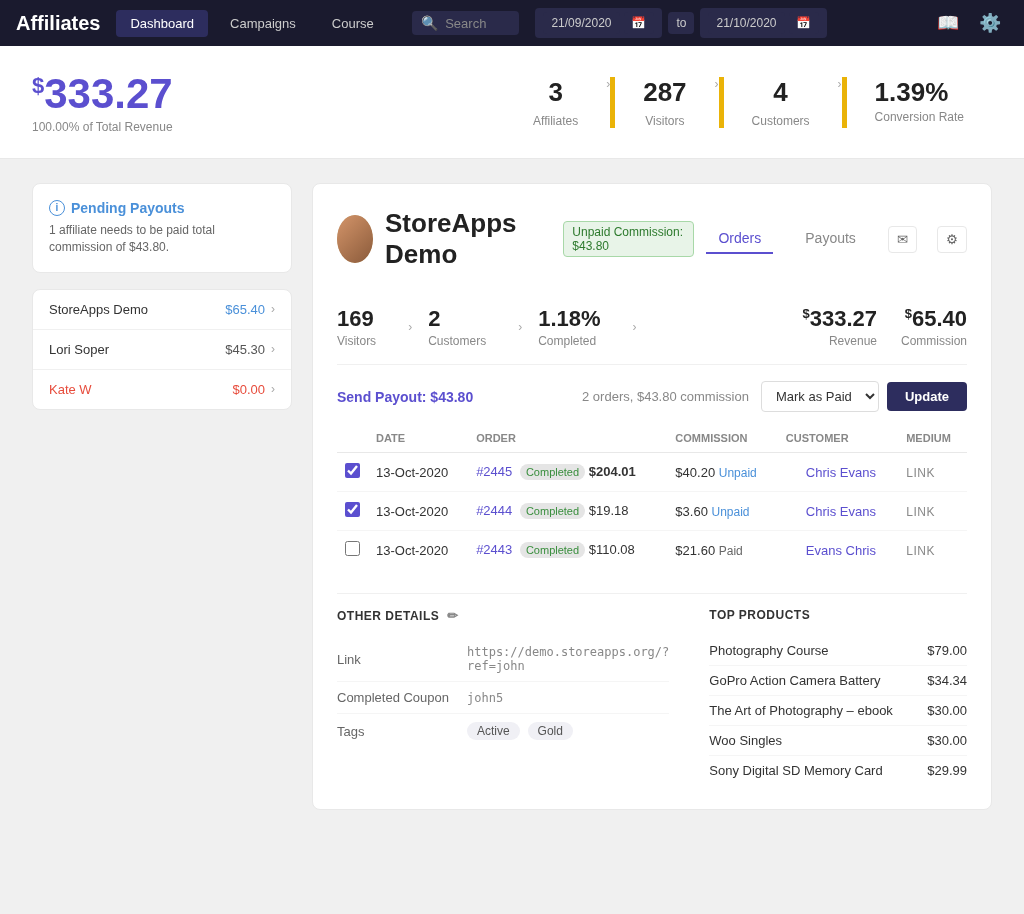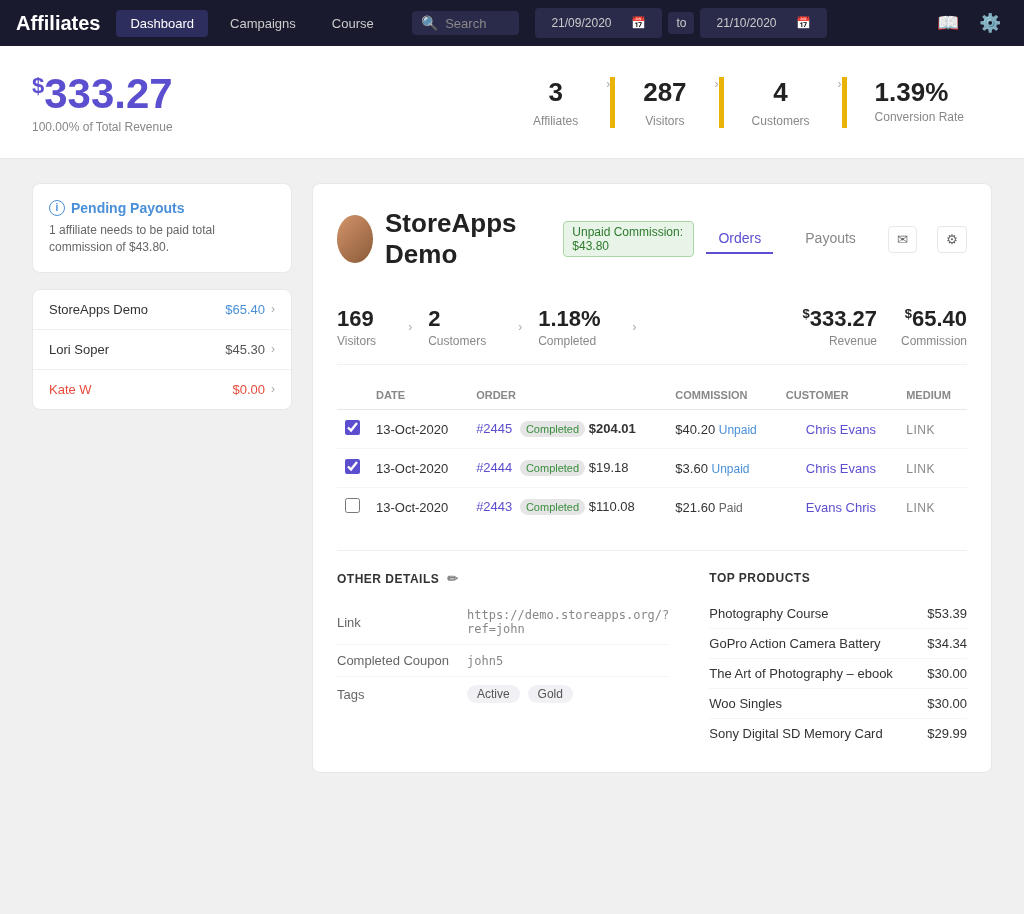--- a/index.html
+++ b/index.html
@@ -88,21 +88,21 @@
     .order-link { color: #5b4fcf; font-weight: 500; text-decoration: none; }
     .status-badge { display: inline-block; background: #e5e5e5; color: #388e3c; border-radius: 8px; padding: 2px 6px; font-size: 11px; margin-left: 4px; }
     .unpaid-tag { color: #4a90d9; font-size: 12px; }
     .paid-tag { color: #666; font-size: 12px; }
     .customer-link { color: #5b4fcf; font-size: 13px; margin-left: 20px; }
     .medium-tag { color: #888; font-size: 12px; font-weight: 500; letter-spacing: 0.5px; }
     .checkbox-cell { width: 24px; }
     input[type=checkbox] { width: 15px; height: 15px; accent-color: #5b4fcf; }
 
     
-    .details-section { display: flex; gap: 40px; margin-top: 24px; padding-top: 20px; border-top: 1px solid #f0f0f0; }
+    .details-section { display: flex; gap: 40px; margin-top: 24px; padding-top: 14px; border-top: 1px solid #f0f0f0; }
     .other-details { flex: 1; }
     .section-title { font-size: 12px; font-weight: 700; color: #333; text-transform: uppercase; letter-spacing: 0.5px; margin-bottom: 14px; display: flex; align-items: center; gap: 8px; }
     .detail-row { display: flex; align-items: center; padding: 8px 0; border-bottom: 1px solid #f5f5f5; }
     .detail-row:last-child { border-bottom: none; }
     .detail-label { font-size: 13px; color: #666; width: 130px; flex-shrink: 0; }
     .detail-value { font-size: 12px; color: #888; font-family: monospace; }
     .tag-badge { display: inline-block; background: #f0f0f5; color: #555; border-radius: 12px; padding: 2px 10px; font-size: 12px; margin-right: 4px; }
     .top-products { flex: 1; }
     .product-row { display: flex; justify-content: space-between; padding: 7px 0; border-bottom: 1px solid #f5f5f5; font-size: 13px; }
     .product-row:last-child { border-bottom: none; }
@@ -236,20 +236,28 @@
           <span class="num"><sup style="font-size:13px;vertical-align:super;">$</sup><span>333.27</span></span>
           <span class="label">Revenue</span>
         </div>
         <div class="stat">
           <span class="num"><sup style="font-size:13px;vertical-align:super;">$</sup><span>65.40</span></span>
           <span class="label">Commission</span>
         </div>
       </div>
     </div>
 
+    <div class="orders-toolbar">
+      <a class="send-payout">Send Payout: $43.80</a>
+      <span class="toolbar-info">2 orders, $43.80 commission</span>
+      <select class="mark-paid-select">
+        <option>Mark as Paid</option>
+      </select>
+      <button class="update-btn">Update</button>
+    </div>
 
     <table class="orders-table">
       <thead>
         <tr>
           <th class="checkbox-cell"></th>
           <th>DATE</th>
           <th>ORDER</th>
           <th>COMMISSION</th>
           <th>CUSTOMER</th>
           <th>MEDIUM</th>
@@ -305,21 +313,21 @@
           </span>
         </div>
       </div>
 
       <div class="top-products">
         <div class="section-title">
           <span>TOP PRODUCTS</span>
         </div>
         <div class="product-row">
           <span class="product-name">Photography Course</span>
-          <span class="product-price">$53.39</span>
+          <span class="product-price">$79.00</span>
         </div>
         <div class="product-row">
           <span class="product-name">GoPro Action Camera Battery</span>
           <span class="product-price">$34.34</span>
         </div>
         <div class="product-row">
           <span class="product-name">The Art of Photography – ebook</span>
           <span class="product-price">$30.00</span>
         </div>
         <div class="product-row">

